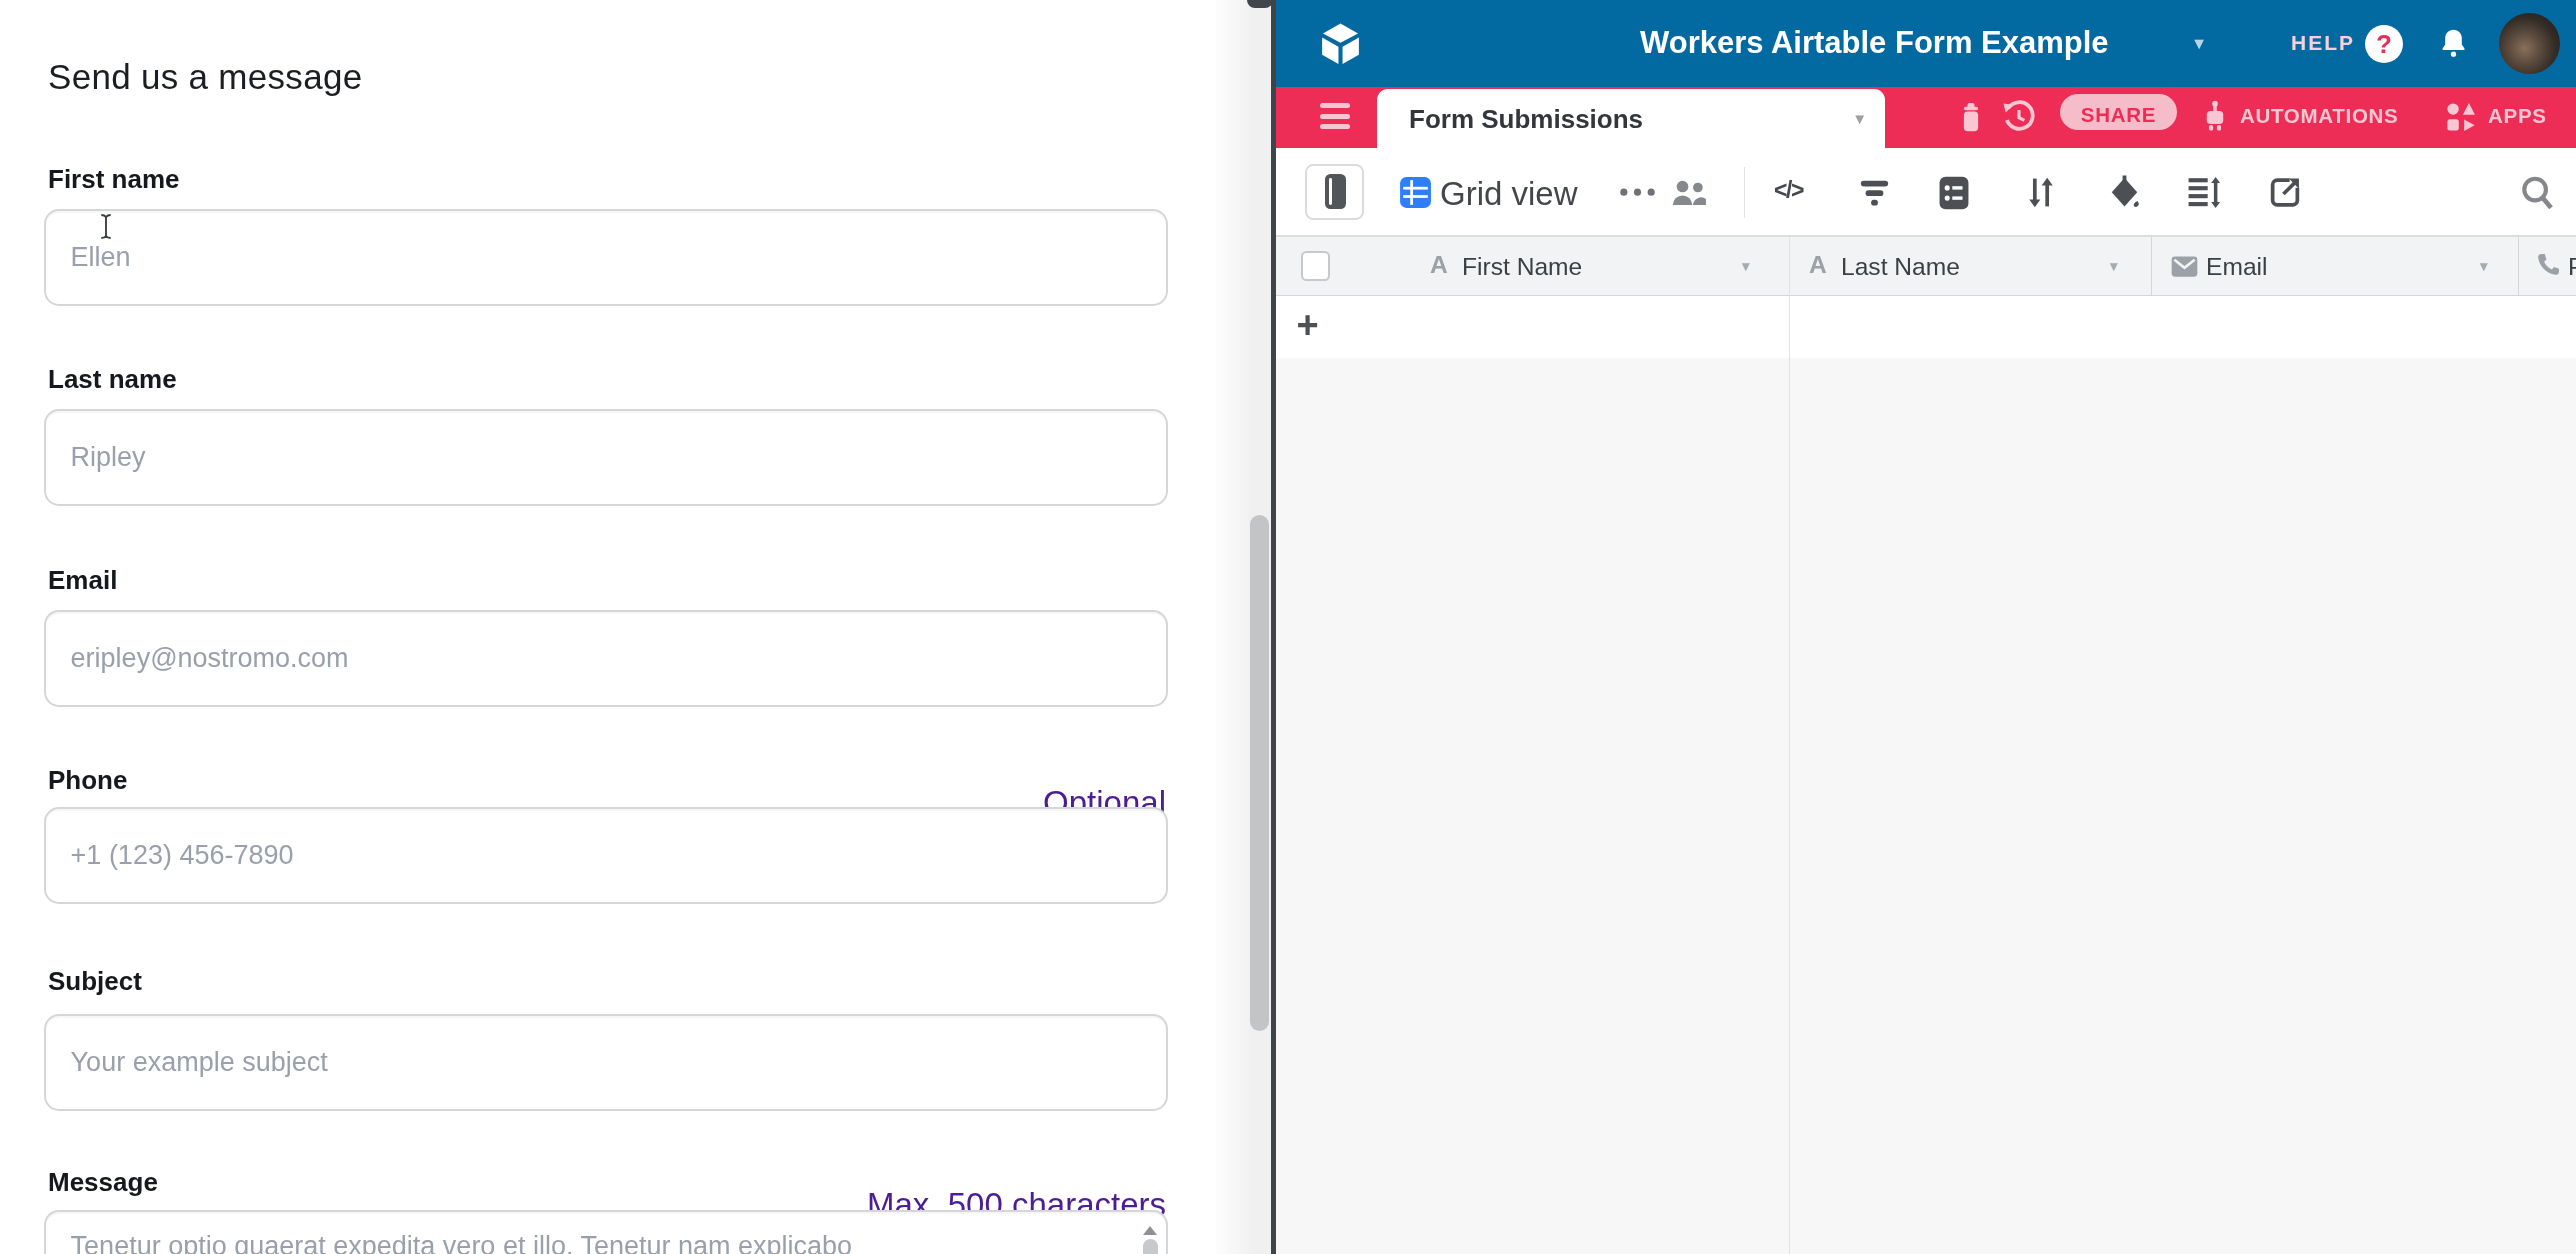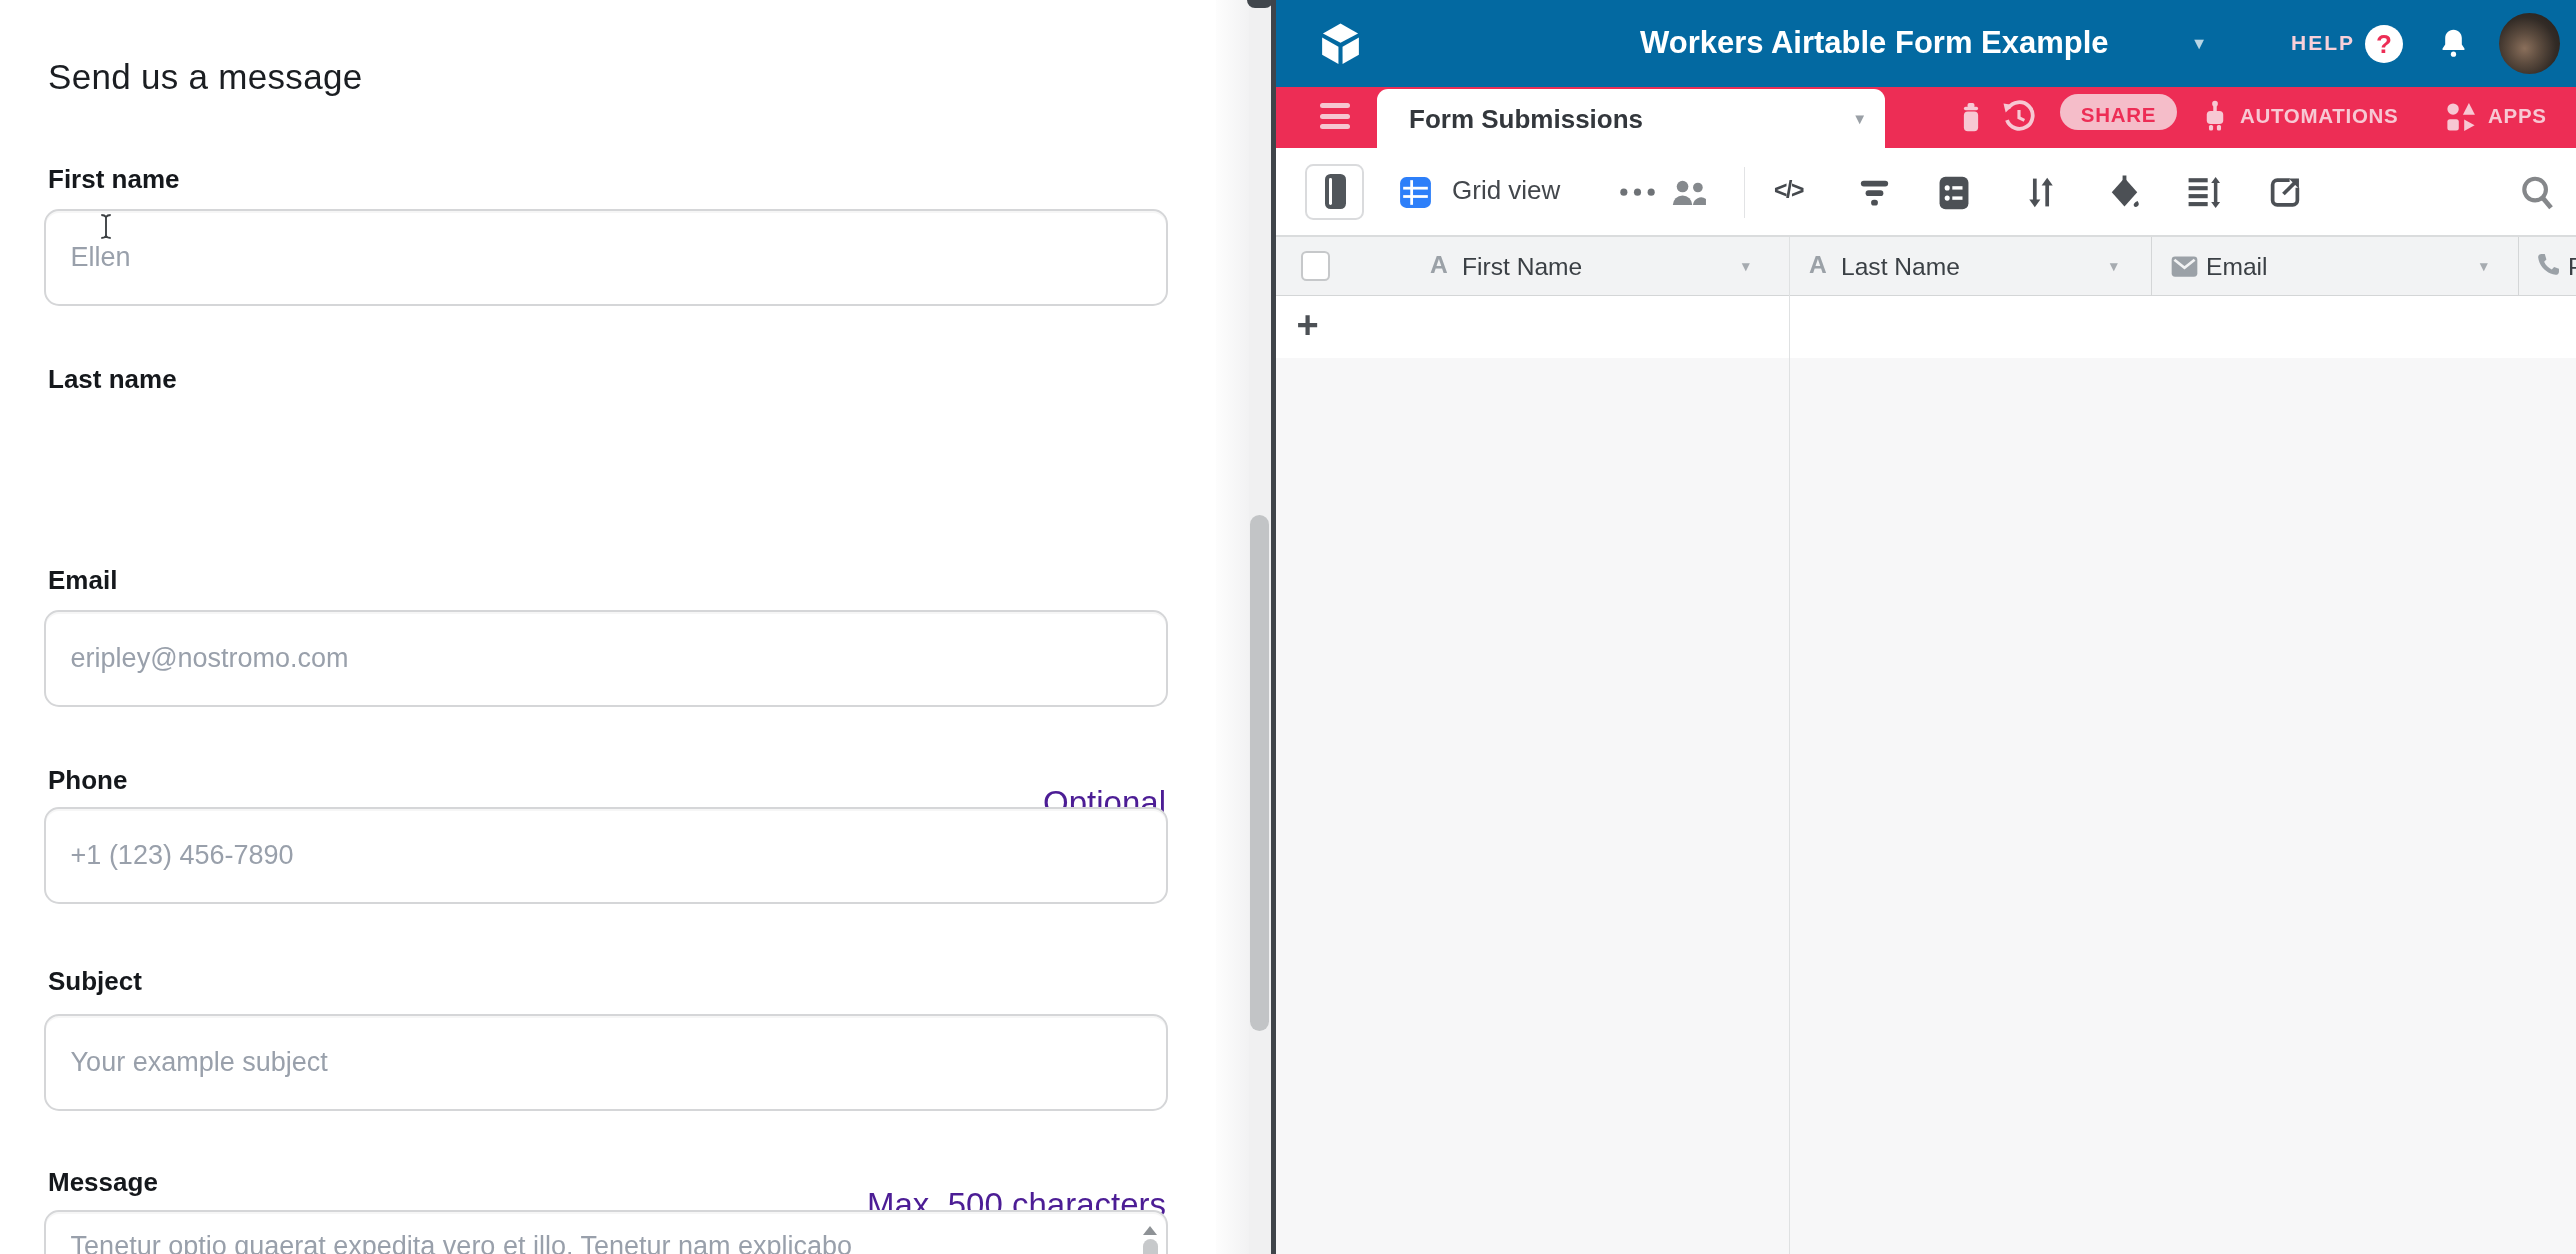--- a/index.html
+++ b/index.html
@@ -65,21 +65,21 @@
   .tab-label { position:absolute; left:32px; top:15px; font-size:26px; font-weight:700; color:#33373c; }
   .tab-caret { position:absolute; right:18px; top:20.5px; font-size:15px; color:#9aa0a6; }
   .pinkico { color:#f7c8d3; position:absolute; }
   .share-pill { position:absolute; left:784px; top:6.8px; width:117px; height:36px; background:#f5bdc9;
     border-radius:21px; text-align:center; line-height:42px; font-size:20.5px; font-weight:700; letter-spacing:0.7px; color:#ed2d55; }
   .r2label { font-size:20.5px; font-weight:700; letter-spacing:0.7px; color:#f7c8d3; position:absolute; top:17px; }
   .at-toolbar { position:absolute; left:0; top:148px; width:100%; height:89px; background:#fff; border-bottom:2px solid #dadcdd; }
   .tgl-btn { position:absolute; left:29px; top:15.7px; width:59px; height:56px; border:2px solid #dadbdd; border-radius:8.2px; background:#fff; }
   .tgl-inner { position:absolute; left:18px; top:8.2px; width:20.5px; height:35px; background:#51565b; border-radius:5.5px; }
   .tgl-slit { position:absolute; left:22px; top:12.3px; width:3.4px; height:27px; background:#fff; border-radius:1.4px; }
-  .gv-label { position:absolute; left:176px; top:27px; font-size:26px; font-weight:500; color:#43474c; }
+  .gv-label { position:absolute; left:164px; top:27px; font-size:33px; font-weight:500; color:#43474c; }
   .tb-ico { position:absolute; color:#4c5055; }
   .tb-div { position:absolute; left:468px; top:19px; width:1.4px; height:51px; background:#e2e3e5; }
   .code-glyph { position:absolute; left:498px; top:29px; font-size:23px; font-weight:700; color:#45494e; letter-spacing:-1.4px; }
   .at-gridhead { position:absolute; left:0; top:237px; width:100%; height:59px; background:#f2f3f4; border-bottom:1.4px solid #d4d6d7; }
   .chk { position:absolute; left:24.6px; top:13.7px; width:29px; height:30px; background:#fff; border:2px solid #c6c8ca; border-radius:5.5px; }
   .typeA { position:absolute; top:13.7px; font-size:24.6px; font-weight:700; color:#9ba1a7; }
   .colname { position:absolute; top:15.7px; font-size:24.6px; color:#3b4045; white-space:nowrap; }
   .colcaret { position:absolute; top:22px; font-size:13.7px; color:#a6abb0; }
   .coldiv { position:absolute; top:0; width:1.4px; height:59px; background:#d4d6d7; }
   .head-ico { position:absolute; color:#9ba1a7; }
@@ -101,20 +101,21 @@
     <input class="tfield" style="top: 209px;" readonly="" placeholder="Ellen">
     <svg class="ibeam" width="18" height="27" viewBox="0 0 13 20">
       <g stroke="#3c4043" stroke-width="1.4" fill="none">
         <path d="M3 1.5 Q5.5 1.5 6.5 3 Q7.5 1.5 10 1.5"></path>
         <path d="M3 18.5 Q5.5 18.5 6.5 17 Q7.5 18.5 10 18.5"></path>
         <path d="M6.5 2.5 L6.5 17.5"></path>
       </g>
     </svg>
 
     <div class="flabel" style="top:364px;">Last name</div>
+    <input class="tfield" style="top: 409px;" readonly="" placeholder="Ripley">
 
     <div class="flabel" style="top:565px;">Email</div>
     <input class="tfield" style="top: 610px;" readonly="" placeholder="eripley@nostromo.com">
 
     <div class="flabel" style="top:765px;">Phone</div>
     <div class="fnote" style="top:765px;">Optional</div>
     <input class="tfield" style="top: 807px;" readonly="" placeholder="+1 (123) 456-7890">
 
     <div class="flabel" style="top:966px;">Subject</div>
     <input class="tfield" style="top: 1014px;" readonly="" placeholder="Your example subject">

